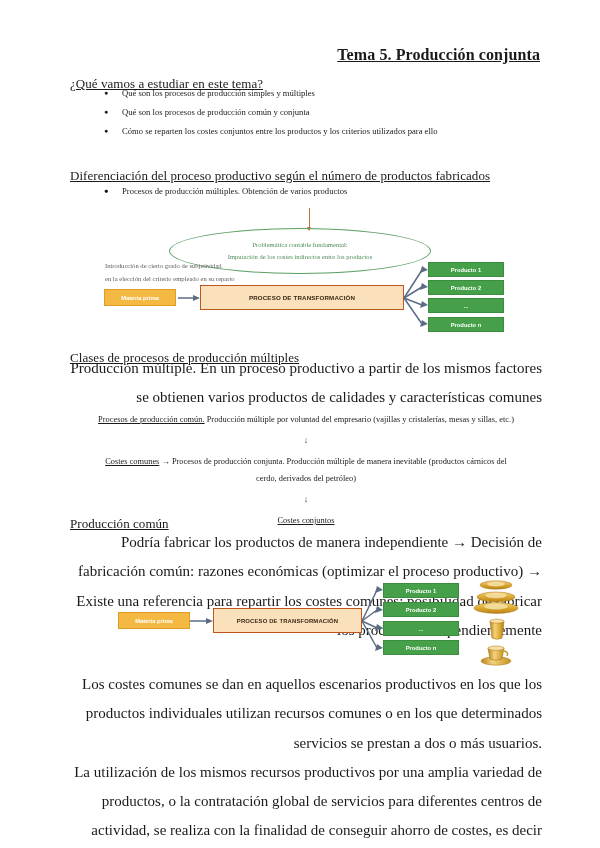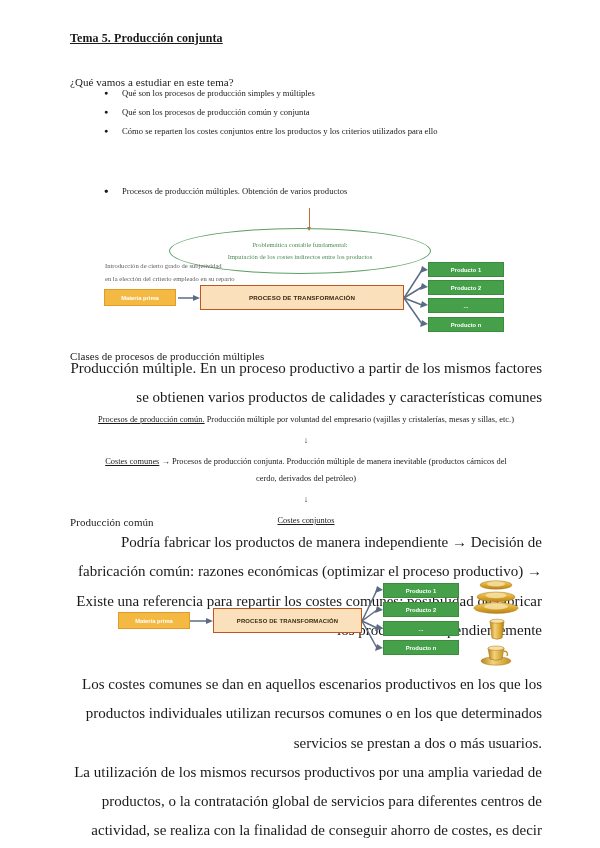--- a/index.html
+++ b/index.html
@@ -15,29 +15,30 @@
     overflow: hidden;
   }
   .page {
     position: relative;
     width: 600px; height: 848px;
     padding: 30px 60px 0 70px;
   }
 
   
   .doc-title {
-    text-align: left;
-    font-size: 12px;
+    text-align: right;
+    font-size: 16px;
     font-weight: bold;
     text-decoration: underline;
     letter-spacing: 0.1px;
-    margin: 1px 0 0 0;
+    margin: 16px 0 0 0;
   }
   .heading {
-    font-size: 11px;
+    font-size: 13px;
+    text-decoration: underline;
     margin: 0;
     letter-spacing: 0.05px;
   }
   .para {
     font-size: 15px;
     line-height: 1.95;
     margin: 0;
     text-align: right;
   }
   ul.bullets {
@@ -199,20 +200,23 @@
     <p class="heading">¿Qué vamos a estudiar en este tema?</p>
   </div>
   <div class="s-intro-list">
     <ul class="bullets">
       <li><span class="bul">●</span><span>Qué son los procesos de producción simples y múltiples</span></li>
       <li><span class="bul">●</span><span>Qué son los procesos de producción común y conjunta</span></li>
       <li><span class="bul">●</span><span>Cómo se reparten los costes conjuntos entre los productos y los criterios utilizados para ello</span></li>
     </ul>
   </div>
 
+  <div class="s-dif-head">
+    <p class="heading">Diferenciación del proceso productivo según el número de productos fabricados</p>
+  </div>
   <div class="s-dif-list">
     <ul class="bullets">
       <li><span class="bul">●</span></li>
       <li><span class="bul">●</span><span>Procesos de producción múltiples. Obtención de varios productos</span></li>
     </ul>
   </div>
 
   <div class="diagram1">
 
     <div class="top-arrow"></div>

